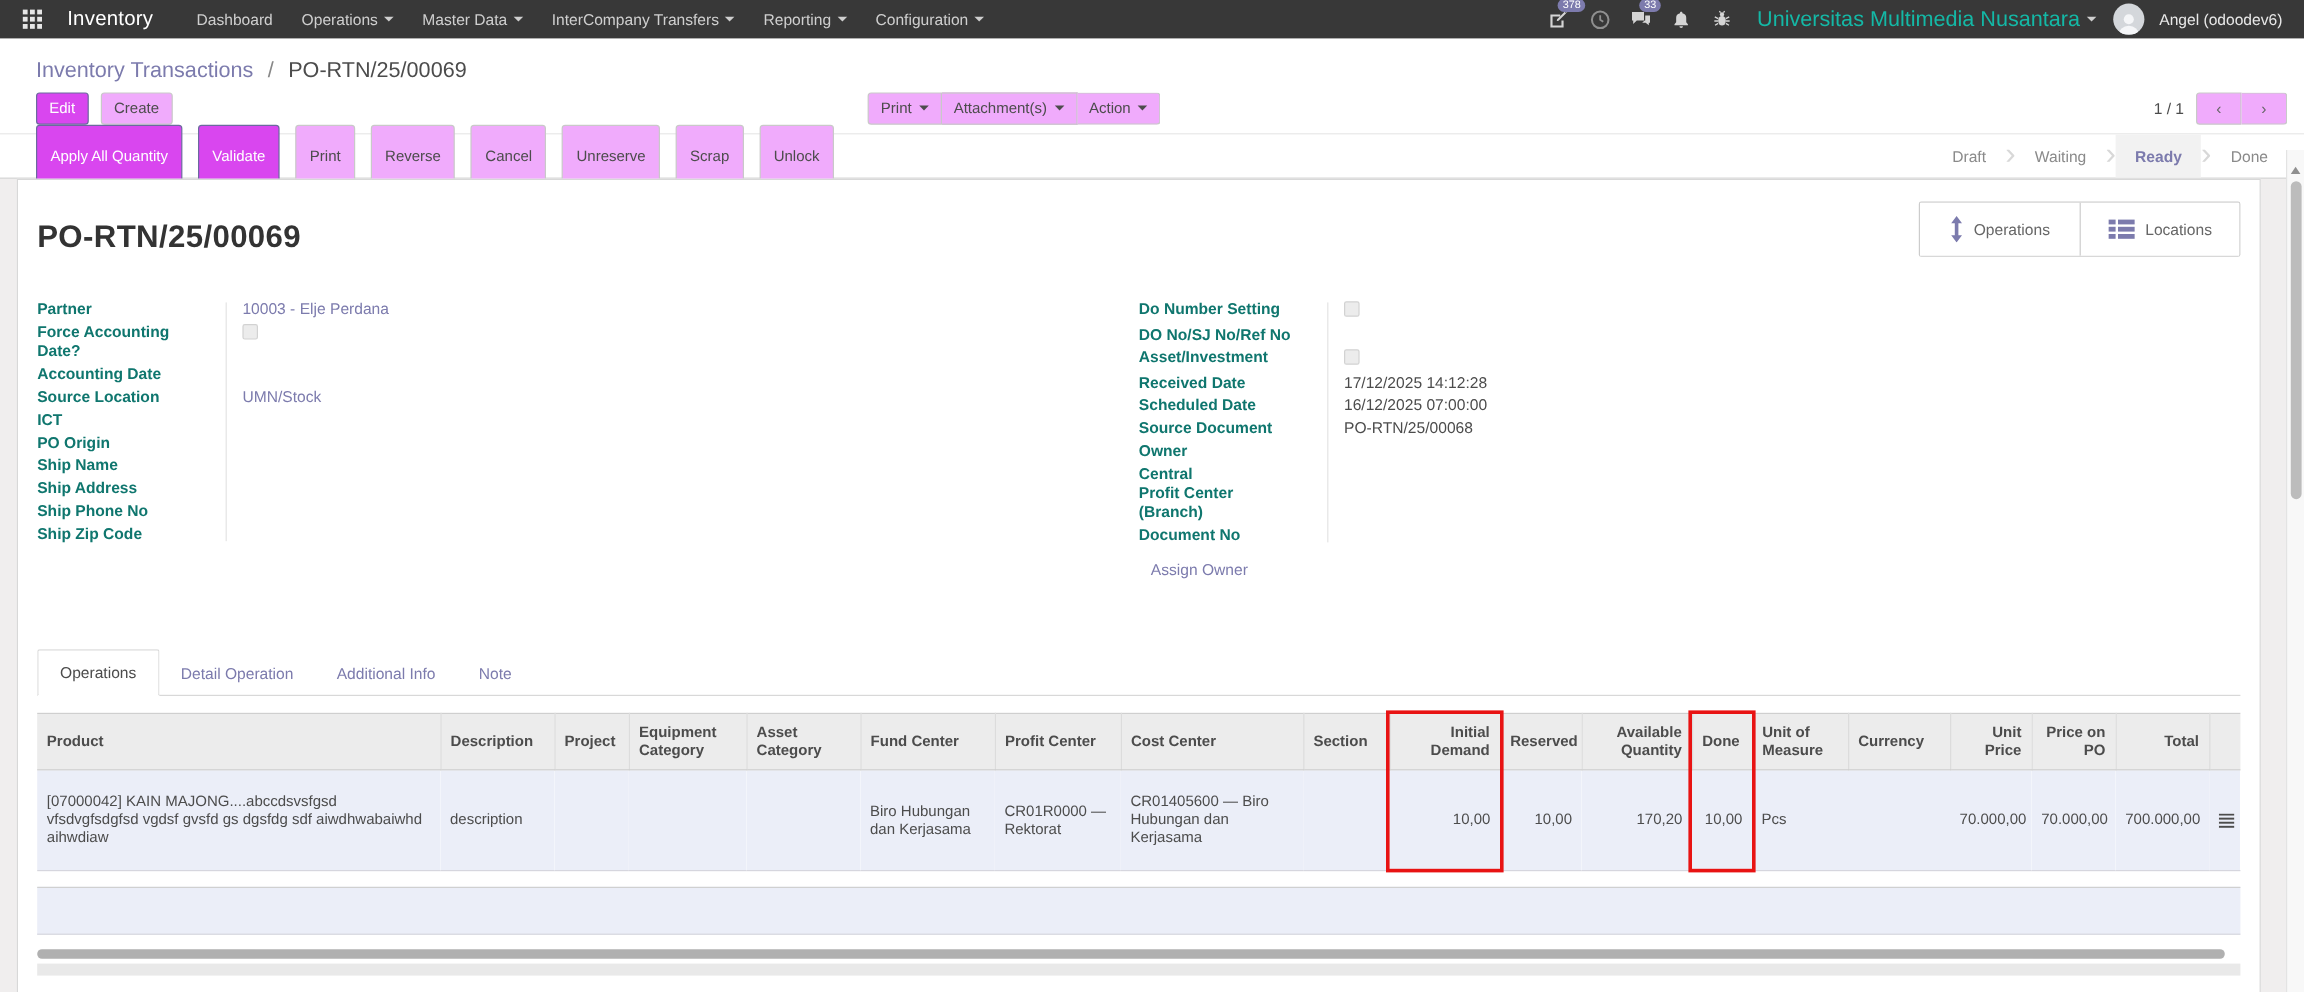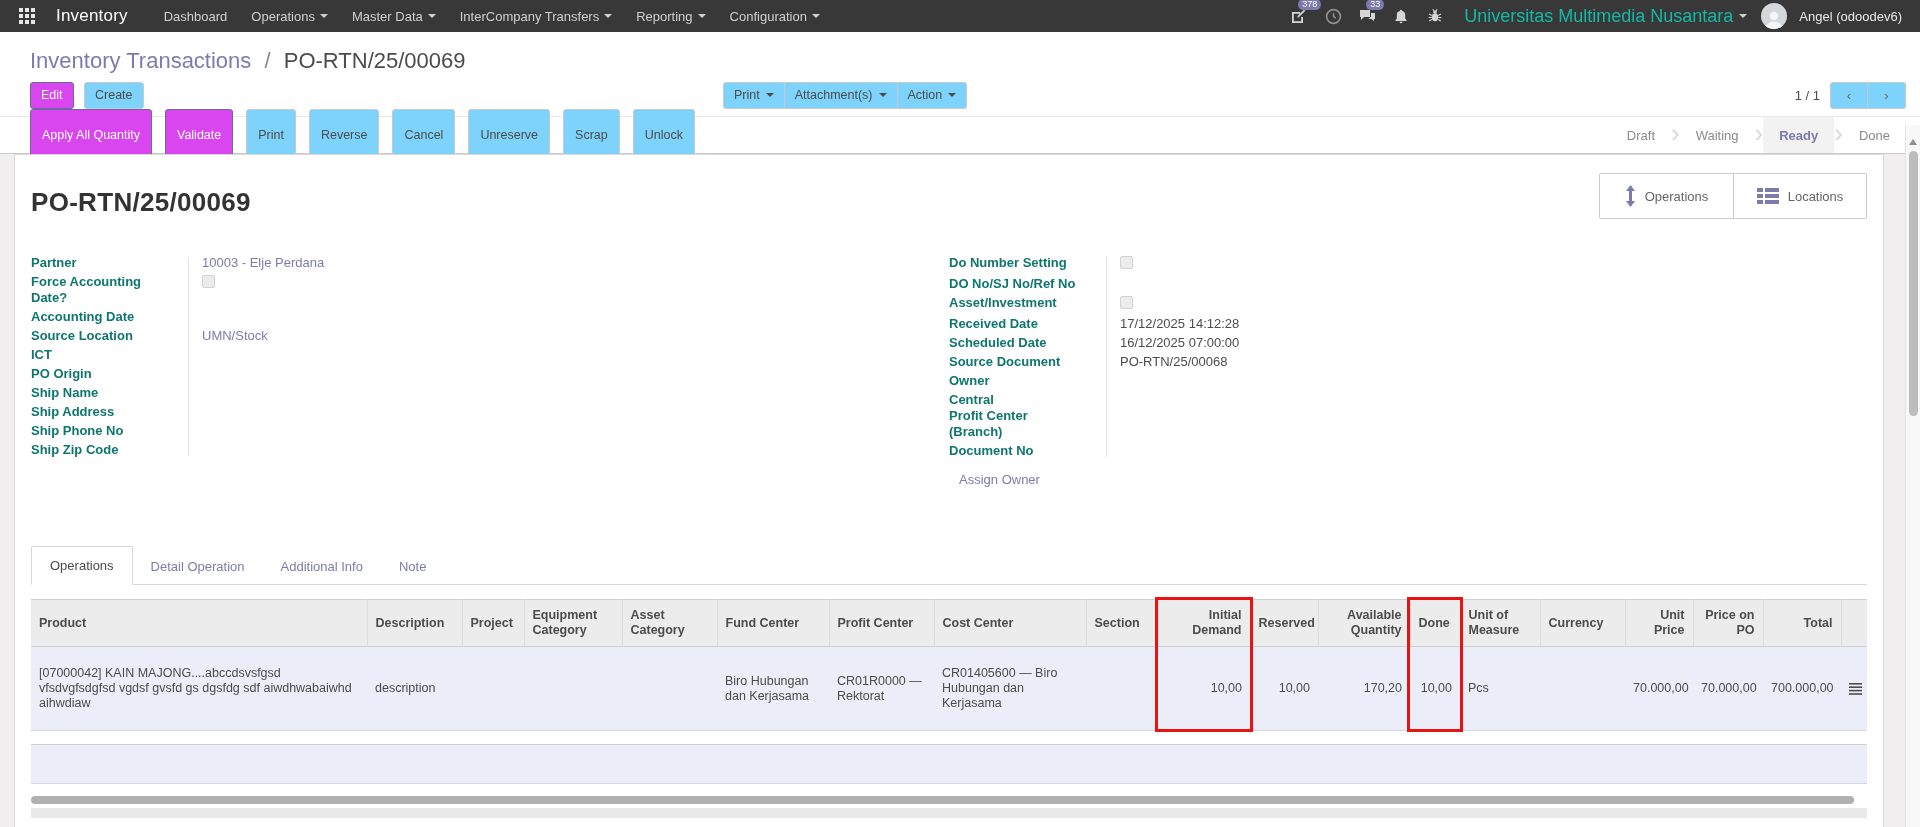--- a/index.html
+++ b/index.html
@@ -16,27 +16,27 @@
   .nav-item { color:#cfcfcf; font-size:13px; padding:0 10px; height:32px; display:flex; align-items:center; gap:5px; cursor:pointer; }
   .caret { width:0; height:0; border-left:4px solid transparent; border-right:4px solid transparent; border-top:4px solid #cfcfcf; display:inline-block; }
   .nav-right { margin-left:auto; display:flex; align-items:center; gap:4px;justify-content:space-between; }
   .icon-btn { position:relative; width:30px; height:32px; display:flex; align-items:center; justify-content:center; cursor:pointer; }
   .badge { position:absolute; top:-1px; left:14px; background:#7d7bad; color:#fff; font-size:9px; line-height:11px; padding:0 4px; border-radius:7px; }
   .company { color:#14b8a6; font-size:18px; display:flex; align-items:center; gap:6px; padding:0 10px; cursor:pointer; }
   .avatar { width:26px; height:26px; border-radius:50%; background:#d4d7db; overflow:hidden; display:flex; align-items:flex-end; justify-content:center; }
   .username { color:#e8e8e8; font-size:13px; padding:0 6px 0 8px; cursor:pointer; }
 
   
-  .breadcrumb-row { padding:16px 30px 2px; font-size:22px; }
+  .breadcrumb-row { padding:16px 30px 2px; font-size:18px; }
   .bc-link { color:#7c7bad; cursor:pointer; }
   .bc-sep { color:#888; margin:0 7px; }
   .bc-current { color:#4c4c4c; }
   .control-row { position:relative; height:40px; padding:6px 30px; }
   .btn { display:inline-block; font-size:12.5px; line-height:1; padding:6px 10px; border:1px solid #c9c9c9; border-radius:3px;
-         background:#7dd3fc; color:#4c4c4c; cursor:pointer; vertical-align:middle; }
+         background:#f0abfc; color:#4c4c4c; cursor:pointer; vertical-align:middle; }
   .btn-primary { background:#d946ef; border-color:#6b6a9e; color:#fff; }
   .btn + .btn { margin-left:6px; }
   .dd-group { position:absolute; left:723px; top:6px; display:flex; }
   .dd-group .btn { border-radius:0; margin:0; border-left-width:0; display:flex; align-items:center; gap:6px; }
   .dd-group .btn:first-child { border-radius:3px 0 0 3px; border-left-width:1px; }
   .dd-group .btn:last-child { border-radius:0 3px 3px 0; }
   .dd-group .caret { border-top-color:#4c4c4c; }
   .pager { position:absolute; right:14px; top:6px; display:flex; align-items:center; gap:10px; }
   .pager-count { font-size:13px; color:#4c4c4c; }
   .pager-btns { display:flex; }

